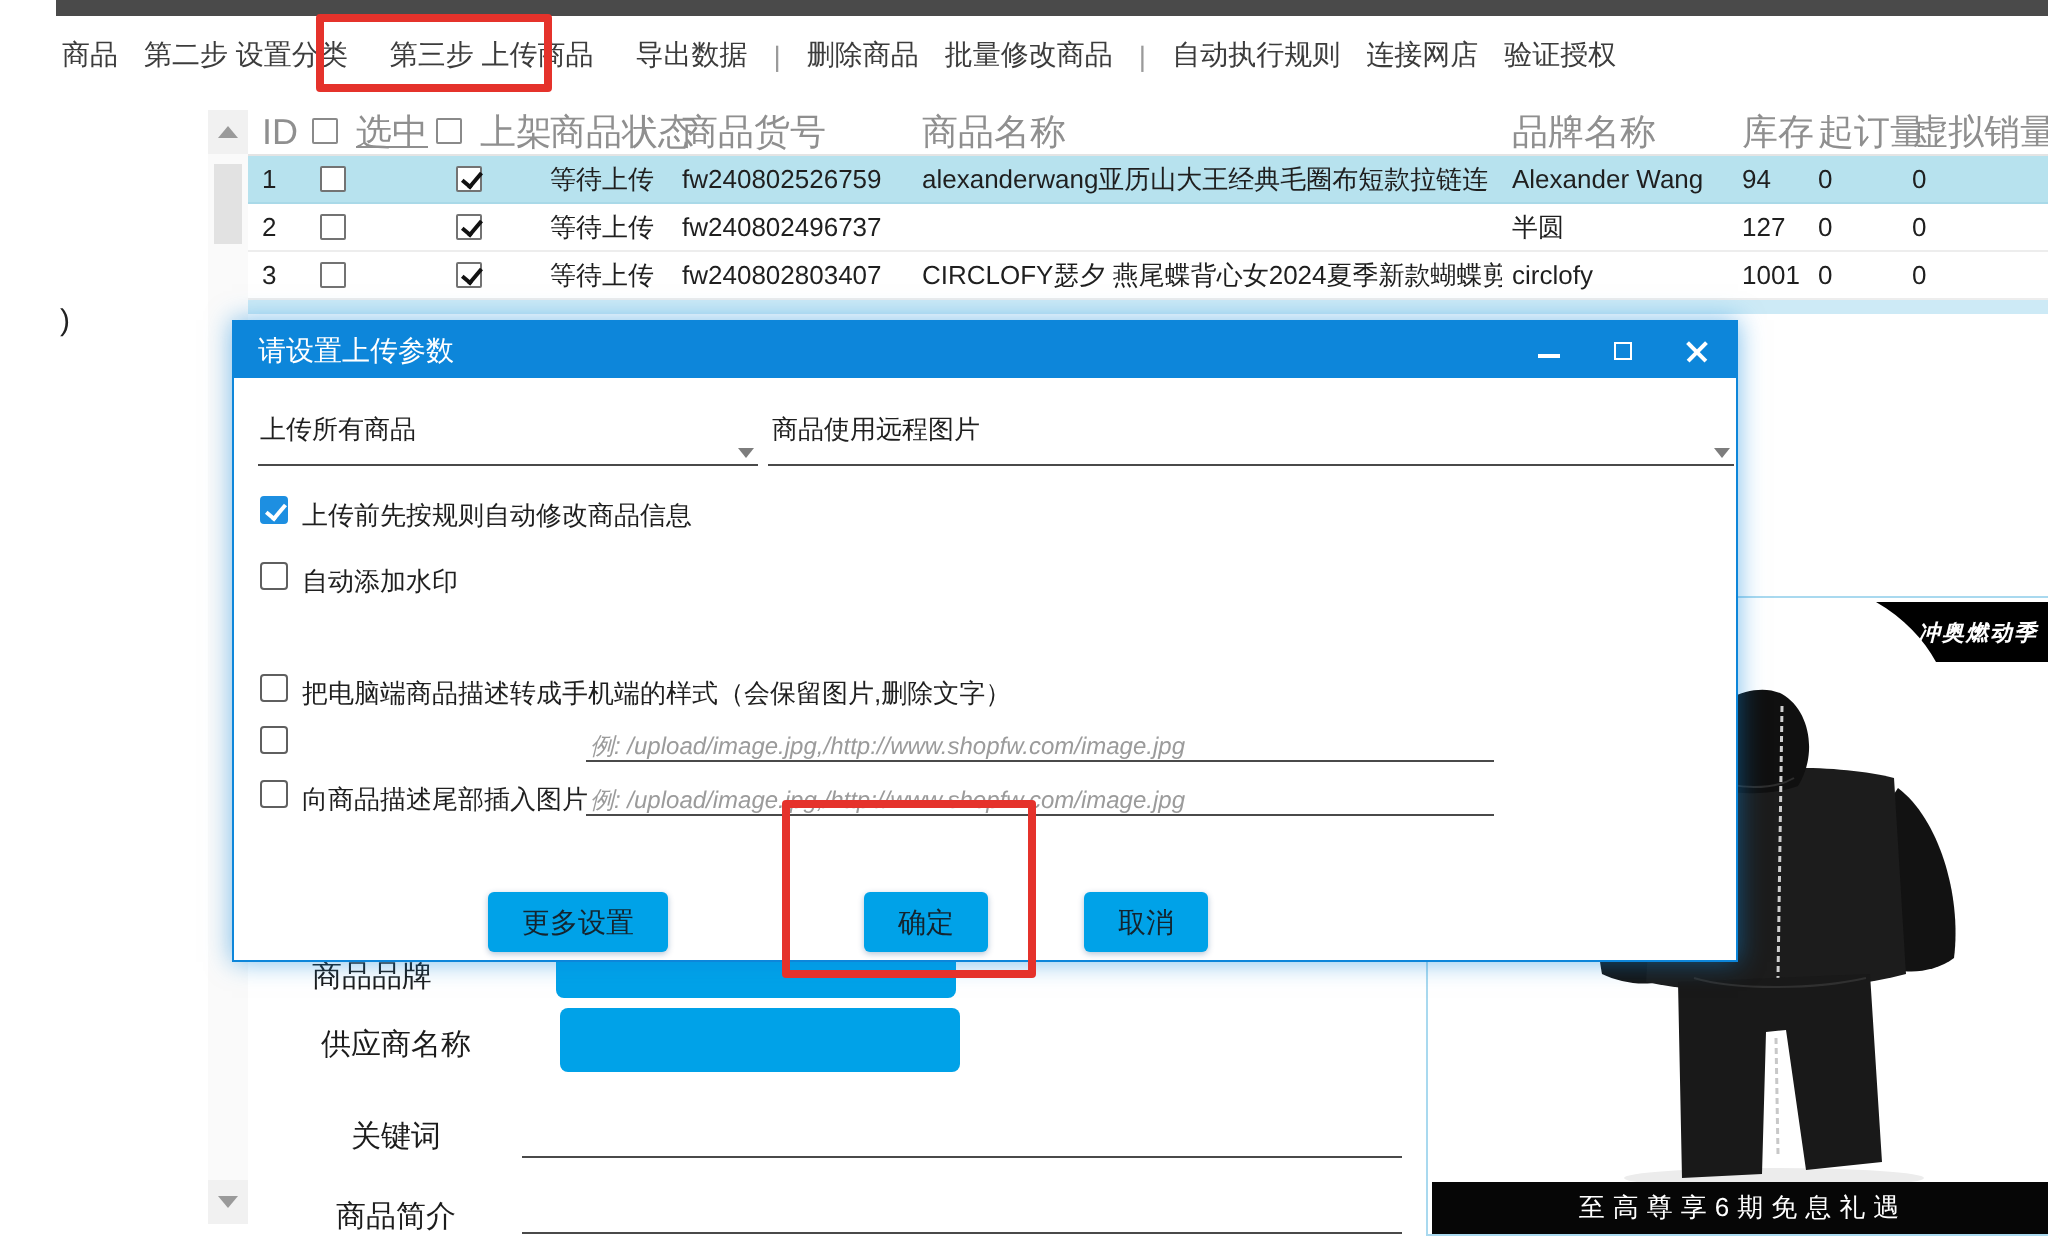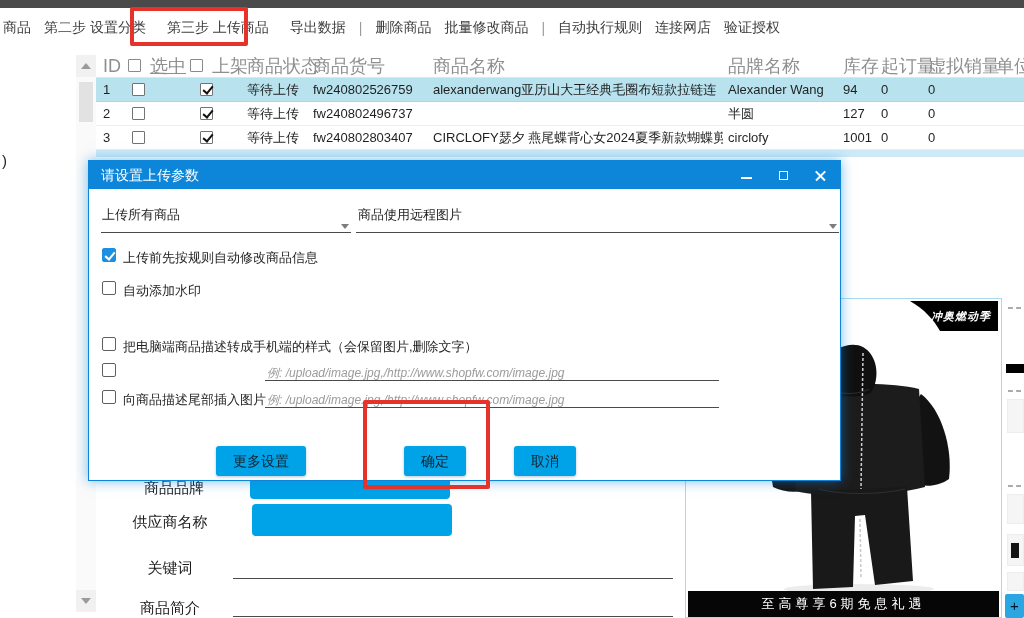--- a/index.html
+++ b/index.html
@@ -1,19 +1,19 @@
 <!DOCTYPE html>
 <html><head>
 <meta charset="utf-8">
 <style>
   * { margin:0; padding:0; box-sizing:border-box; }
   html,body { background:#fff; }
   body { font-family:"Liberation Sans","DejaVu Sans",sans-serif; }
   .stage { position:relative; width:1024px; height:618px; background:#fff; overflow:hidden; }
-  .abs { position:absolute; }
+  .abs { position:absolute;margin-left:28px; }
 
   
   .top-strip { left:0; top:0; width:1024px; height:8px; background:#4a4a4a; }
 
   
   .toolbar { left:3px; top:8px; height:40px; display:flex; align-items:center; gap:13px;
              font-size:14px; color:#3c3c3c; white-space:nowrap; }
   .tb-item { cursor:default; }
   .tb-item.boxed { padding:0 8px; }
   .tb-sep { color:#9a9a9a; }
@@ -51,21 +51,21 @@
             align-items:center; justify-content:center; }
   .sb-up { top:55px; } .sb-down { top:590px; }
   .tri-up { width:0; height:0; border-left:5px solid transparent; border-right:5px solid transparent;
             border-bottom:6px solid #9a9a9a; }
   .tri-dn { width:0; height:0; border-left:5px solid transparent; border-right:5px solid transparent;
             border-top:6px solid #9a9a9a; }
   .sb-thumb { left:79px; top:82px; width:14px; height:40px; background:#e2e2e2; }
 
   
   .flabel { width:92px; text-align:center; font-size:15px; color:#1c1c1c; white-space:nowrap; }
-  .fl-brand{left:128px; top:479px;text-align:center;} .fl-supplier{left:124px; top:513px;}
+  .fl-brand{left:112px; top:479px;text-align:center;} .fl-supplier{left:124px; top:513px;}
   .fl-keywords{left:124px; top:559px;} .fl-intro{left:124px; top:599px;}
   .ffield { background:#00a2e8; border-radius:4px; }
   .ff-brand{left:250px; top:470px; width:200px; height:29px;}
   .ff-supplier{left:252px; top:504px; width:200px; height:32px;}
   .fline { height:1px; background:#4a4a4a; }
   .fl-key-line{left:233px; top:578px; width:440px;}
   .fl-intro-line{left:233px; top:616px; width:440px;}
 
   
   .panel { left:685px; top:298px; width:317px; height:320px; background:#fff;

